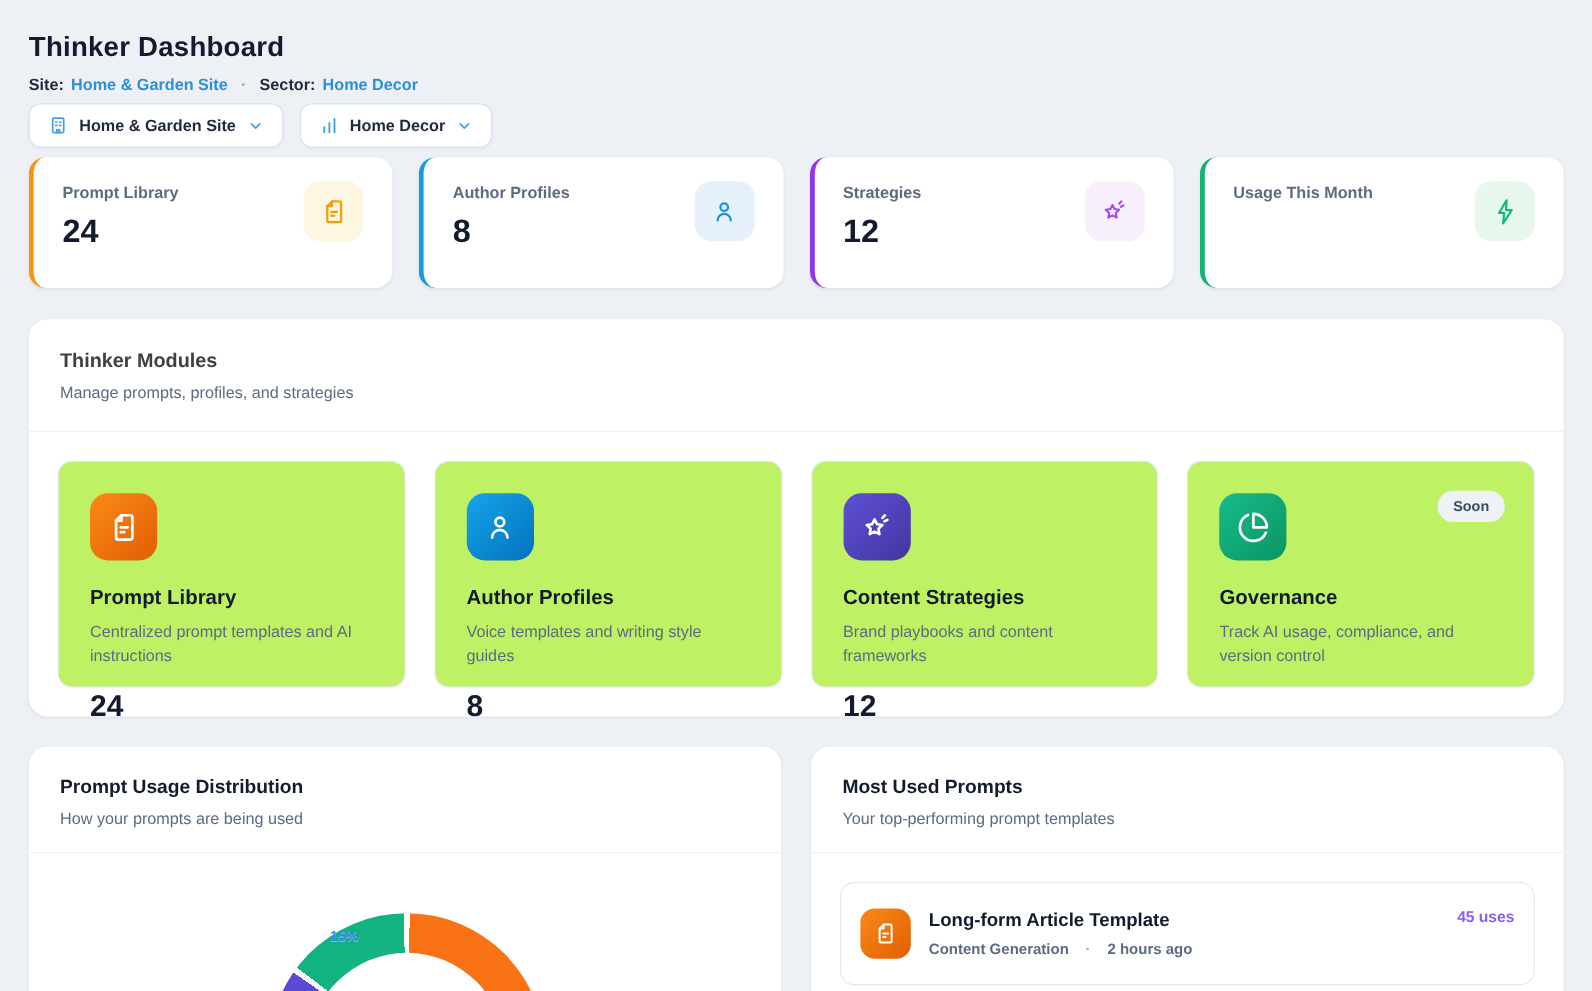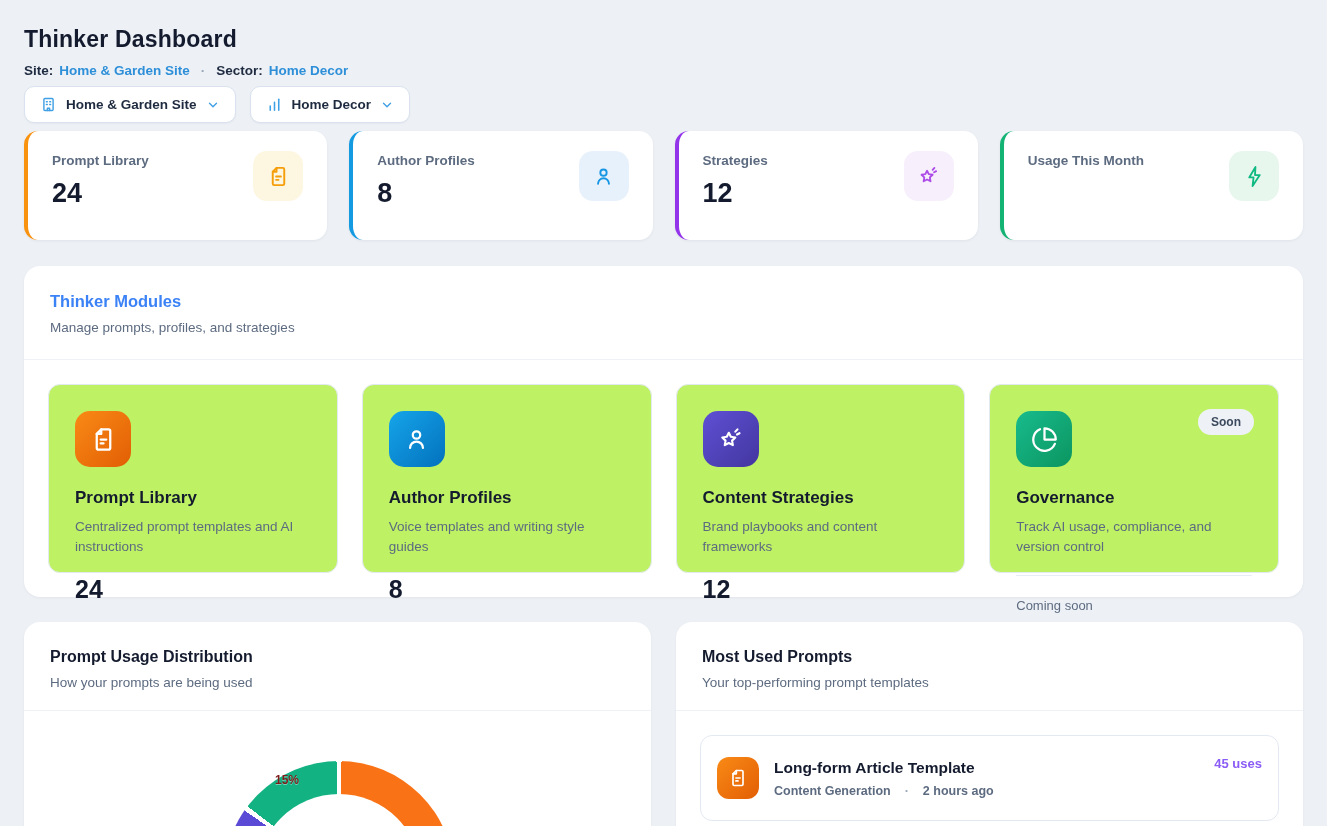--- a/index.html
+++ b/index.html
@@ -36,21 +36,21 @@
   .stat-label { font-size:13.5px; font-weight:600; color:#5d6b80; }
   .stat-value { margin-top:10px; font-size:27px; font-weight:800; color:#141b2e; }
   .stat-icon-box {
     position:absolute; top:20px; right:24px; width:50px; height:50px;
     border-radius:14px; display:flex; align-items:center; justify-content:center;
   }
 
   
   .panel { margin-top:26px; background:#fff; border-radius:16px; box-shadow:0 1px 3px rgba(16,24,40,.05); }
   .panel-header { padding:26px 26px 24px; border-bottom:1px solid #eef1f5; }
-  .panel-title { font-size:16.5px; font-weight:700; color:#3b82f6; }
+  .panel-title { font-size:16.5px; font-weight:700; color:#404040; }
   .panel-subtitle { margin-top:9px; font-size:13.5px; color:#5d6b80; }
   .modules-grid { padding:24px; display:grid; grid-template-columns:repeat(4,1fr); gap:24px; }
   .module-card {
     position:relative; border:1px solid #e3e9f1; border-radius:12px;
     padding:26px; height:189px; background:#bef264; cursor:pointer;
   }
   .module-icon {
     width:56px; height:56px; border-radius:15px;
     display:flex; align-items:center; justify-content:center; color:#fff;
   }
@@ -68,21 +68,21 @@
   .bottom-card { background:#fff; border-radius:16px; height:330px; overflow:hidden; box-shadow:0 1px 3px rgba(16,24,40,.05); }
   .card-header { padding:26px 26px 20px; border-bottom:1px solid #eef1f5; }
   .card-title { font-size:16px; font-weight:700; color:#141b2e; }
   .card-subtitle { margin-top:9px; font-size:13.5px; color:#5d6b80; }
 
   .donut-wrap { position:relative; height:240px; }
   .donut { position:absolute; left:200px; top:50px; width:230px; height:230px; border-radius:50%; }
   .donut::after { content:""; position:absolute; inset:33px; background:#fff; border-radius:50%; }
   .donut-label {
     position:absolute; left:263px; top:69px; transform:translate(-50%,-50%);
-    font-size:12px; font-weight:800; color:#7f1d1d; text-shadow:0 1px 0 rgba(255,255,255,.4); z-index:2;
+    font-size:12px; font-weight:800; color:#3b82f6; text-shadow:0 1px 0 rgba(255,255,255,.4); z-index:2;
   }
 
   .prompt-list { padding:24px 24px 0; }
   .prompt-item {
     display:flex; align-items:center; gap:15px; border:1px solid #e3e9f1;
     border-radius:12px; padding:16px; height:86px; cursor:pointer; background:#fff;
   }
   .prompt-icon { width:42px; height:42px; border-radius:12px; flex:0 0 42px;
     display:flex; align-items:center; justify-content:center; color:#fff; }
   .prompt-info { flex:1; }
@@ -250,21 +250,20 @@
       <div class="module-card">
         <span class="soon-badge">Soon</span>
         <div class="module-icon" style="background: linear-gradient(135deg, rgb(24, 187, 141), rgb(11, 149, 96));">
           <svg width="27" height="27" viewBox="0 0 24 24" fill="none" stroke="currentColor" stroke-width="2" stroke-linecap="round" stroke-linejoin="round">
             <path d="M21.21 15.89A10 10 0 1 1 8 2.83"></path>
               <path d="M22 12A10 10 0 0 0 12 2v10z"></path>
           </svg>
         </div>
         <div class="module-title">Governance</div>
         <div class="module-desc">Track AI usage, compliance, and version control</div>
-        <div class="module-footer">Coming soon</div>
       </div>
     </div>
   </div>
 
   <div class="bottom-grid">
 
     <div class="bottom-card">
       <div class="card-header">
         <div class="card-title">Prompt Usage Distribution</div>
         <div class="card-subtitle">How your prompts are being used</div>

